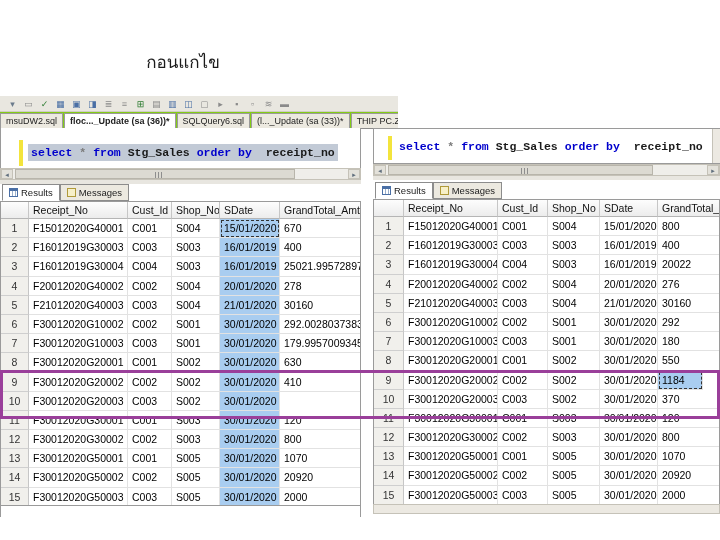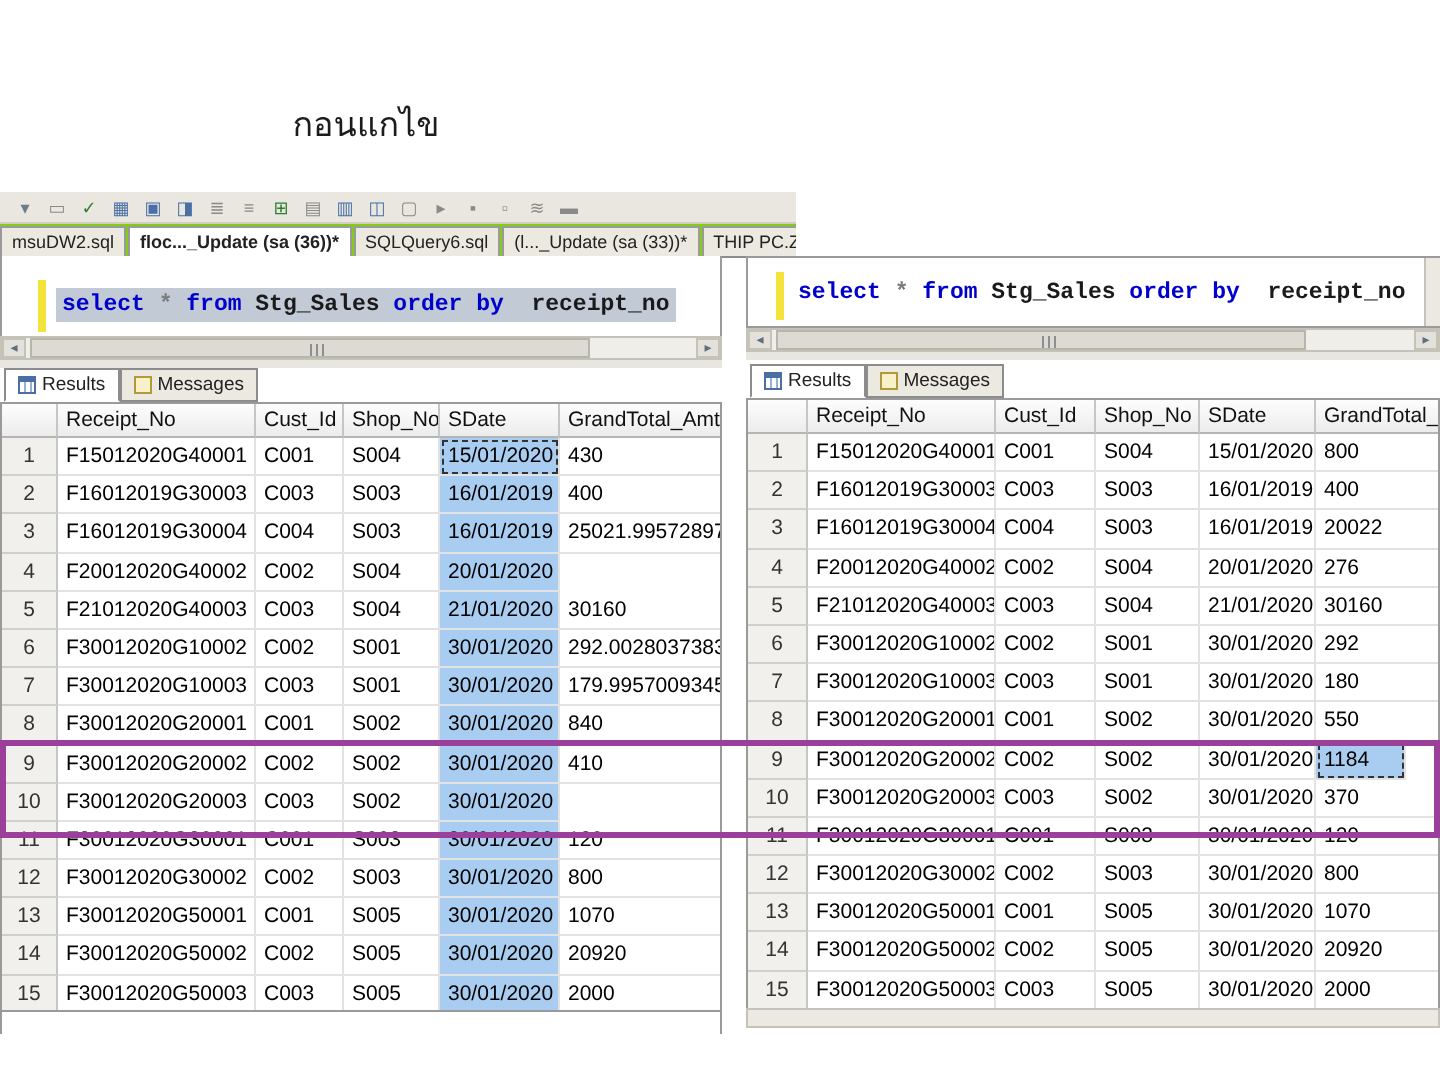--- a/index.html
+++ b/index.html
@@ -129,21 +129,21 @@
         <div class="gcell" style="width: 48px; flex: 0 0 auto;">Shop_No</div>
         <div class="gcell" style="width: 60px; flex: 0 0 auto;">SDate</div>
         <div class="gcell" style="width: 82px; flex: 0 0 auto;">GrandTotal_Amt</div>
       </div>
       <div class="grow">
         <div class="gcell rowhdr" style="width: 28px; flex: 0 0 auto;">1</div>
         <div class="gcell" style="width: 99px; flex: 0 0 auto;">F15012020G40001</div>
         <div class="gcell" style="width: 44px; flex: 0 0 auto;">C001</div>
         <div class="gcell" style="width: 48px; flex: 0 0 auto;">S004</div>
         <div class="gcell bluecell activecell" style="width: 60px; flex: 0 0 auto;">15/01/2020</div>
-        <div class="gcell" style="width: 82px; flex: 0 0 auto;">430</div>
+        <div class="gcell" style="width: 82px; flex: 0 0 auto;">670</div>
       </div>
       <div class="grow">
         <div class="gcell rowhdr" style="width: 28px; flex: 0 0 auto;">2</div>
         <div class="gcell" style="width: 99px; flex: 0 0 auto;">F16012019G30003</div>
         <div class="gcell" style="width: 44px; flex: 0 0 auto;">C003</div>
         <div class="gcell" style="width: 48px; flex: 0 0 auto;">S003</div>
         <div class="gcell bluecell" style="width: 60px; flex: 0 0 auto;">16/01/2019</div>
         <div class="gcell" style="width: 82px; flex: 0 0 auto;">400</div>
       </div>
       <div class="grow">
@@ -153,20 +153,21 @@
         <div class="gcell" style="width: 48px; flex: 0 0 auto;">S003</div>
         <div class="gcell bluecell" style="width: 60px; flex: 0 0 auto;">16/01/2019</div>
         <div class="gcell" style="width: 82px; flex: 0 0 auto;">25021.995728972</div>
       </div>
       <div class="grow">
         <div class="gcell rowhdr" style="width: 28px; flex: 0 0 auto;">4</div>
         <div class="gcell" style="width: 99px; flex: 0 0 auto;">F20012020G40002</div>
         <div class="gcell" style="width: 44px; flex: 0 0 auto;">C002</div>
         <div class="gcell" style="width: 48px; flex: 0 0 auto;">S004</div>
         <div class="gcell bluecell" style="width: 60px; flex: 0 0 auto;">20/01/2020</div>
+        <div class="gcell" style="width: 82px; flex: 0 0 auto;">278</div>
       </div>
       <div class="grow">
         <div class="gcell rowhdr" style="width: 28px; flex: 0 0 auto;">5</div>
         <div class="gcell" style="width: 99px; flex: 0 0 auto;">F21012020G40003</div>
         <div class="gcell" style="width: 44px; flex: 0 0 auto;">C003</div>
         <div class="gcell" style="width: 48px; flex: 0 0 auto;">S004</div>
         <div class="gcell bluecell" style="width: 60px; flex: 0 0 auto;">21/01/2020</div>
         <div class="gcell" style="width: 82px; flex: 0 0 auto;">30160</div>
       </div>
       <div class="grow">
@@ -184,21 +185,21 @@
         <div class="gcell" style="width: 48px; flex: 0 0 auto;">S001</div>
         <div class="gcell bluecell" style="width: 60px; flex: 0 0 auto;">30/01/2020</div>
         <div class="gcell" style="width: 82px; flex: 0 0 auto;">179.995700934579</div>
       </div>
       <div class="grow">
         <div class="gcell rowhdr" style="width: 28px; flex: 0 0 auto;">8</div>
         <div class="gcell" style="width: 99px; flex: 0 0 auto;">F30012020G20001</div>
         <div class="gcell" style="width: 44px; flex: 0 0 auto;">C001</div>
         <div class="gcell" style="width: 48px; flex: 0 0 auto;">S002</div>
         <div class="gcell bluecell" style="width: 60px; flex: 0 0 auto;">30/01/2020</div>
-        <div class="gcell" style="width: 82px; flex: 0 0 auto;">840</div>
+        <div class="gcell" style="width: 82px; flex: 0 0 auto;">630</div>
       </div>
       <div class="grow">
         <div class="gcell rowhdr" style="width: 28px; flex: 0 0 auto;">9</div>
         <div class="gcell" style="width: 99px; flex: 0 0 auto;">F30012020G20002</div>
         <div class="gcell" style="width: 44px; flex: 0 0 auto;">C002</div>
         <div class="gcell" style="width: 48px; flex: 0 0 auto;">S002</div>
         <div class="gcell bluecell" style="width: 60px; flex: 0 0 auto;">30/01/2020</div>
         <div class="gcell" style="width: 82px; flex: 0 0 auto;">410</div>
       </div>
       <div class="grow">

